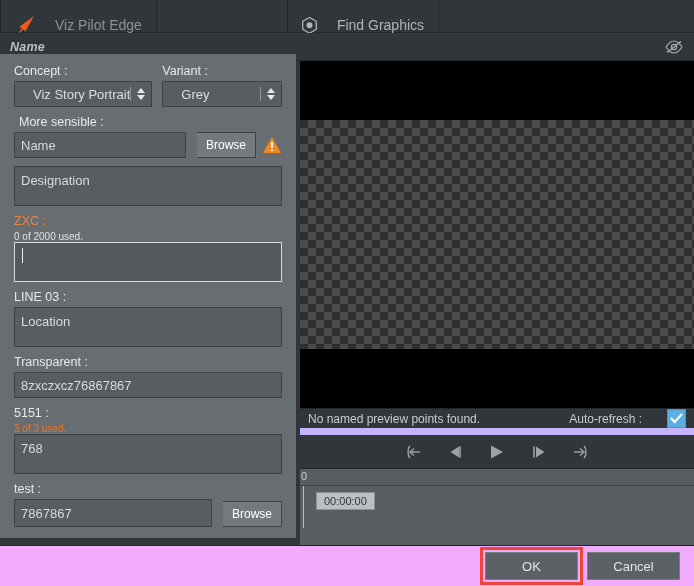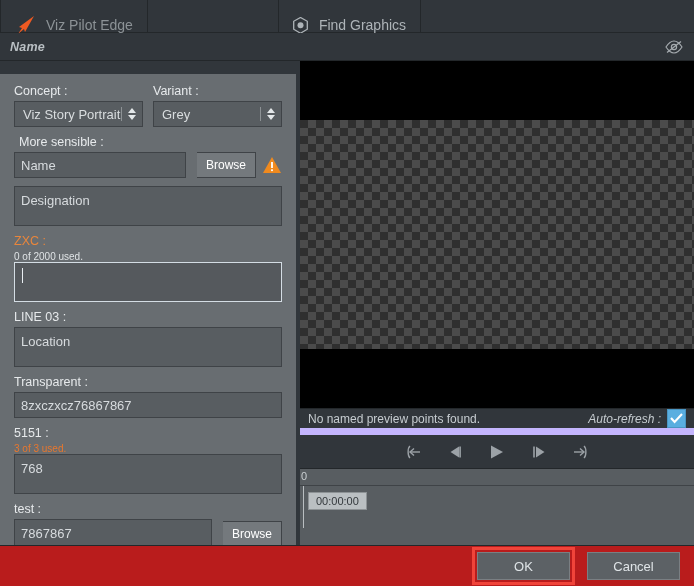--- a/index.html
+++ b/index.html
@@ -11,21 +11,21 @@
   }
   #app { position: relative; width: 694px; height: 586px; background: #31363b; }
 
   
   .tabbar {
     position: absolute; left: 0; top: 0; width: 694px; height: 33px;
     background: #31363b; border-bottom: 1px solid #23272a;
     display: flex; align-items: stretch;
   }
   .tab {
-    display: flex; align-items: center; gap: 11px;
+    display: flex; align-items: center; gap: 20px;
     padding: 0 14px; height: 50px;
     border-right: 1px solid #23272a;
     color: #8c9296; font-size: 14px; white-space: nowrap;
   }
   .tab.first { border-left: 1px solid #23272a; }
   .tab.spacer { flex: 0 0 131px; }
   .tab.endspacer { flex: 1 1 auto; border-right: none; }
   .tab.active { color: #aeb4b8; }
   .logo-arrow { width: 20px; height: 18px; position: relative; flex: 0 0 auto; }
   .logo-arrow svg { display: block; }
@@ -39,21 +39,21 @@
     padding: 0 10px;
   }
   .titlebar .t-name {
     color: #b9bfc3; font-size: 12.5px; font-weight: bold; font-style: italic;
     letter-spacing: .2px;
   }
   .eye-off { width: 20px; height: 16px; opacity: .85; }
 
   
   .formpanel {
-    position: absolute; left: 0; top: 74px; width: 296px; height: 484px;
+    position: absolute; left: 0; top: 54px; width: 296px; height: 484px;
     background: #686d71; overflow: hidden;
   }
   .form-inner { padding: 10px 14px 0 14px; }
   .row { margin-bottom: 8px; }
   .lbl {
     color: #e7eaec; font-size: 12.5px; display: block;
     margin-bottom: 3px; white-space: nowrap;
   }
   .lbl.accent { color: #e8863c; }
   .lbl-row { display: flex; justify-content: space-between; align-items: baseline; flex-direction: column; }
@@ -74,21 +74,21 @@
     display: inline-block; width: 1px; height: 15px; background: #e9eef2;
     margin-left: 1px;
   }
 
   .two-col { display: flex; gap: 10px; }
   .two-col > div { flex: 1 1 0; }
 
   .select {
     background: #585d61; border: 1px solid #3f4347; height: 26px;
     display: flex; align-items: center; position: relative;
-    color: #d9dddf; font-size: 13px; padding-left: 8px;
+    color: #d9dddf; font-size: 13px; padding-left: 18px;
   }
   .select .sel-txt { flex: 1 1 auto; overflow: hidden; white-space: nowrap; }
   .sel-divider { width: 1px; height: 14px; background: #8d9295; margin-right: 6px; }
   .spinner { display: flex; flex-direction: column; gap: 2px; margin-right: 6px; }
   .spinner i { display: block; width: 0; height: 0; border-left: 4px solid transparent;
                border-right: 4px solid transparent; }
   .spinner i.up { border-bottom: 5px solid #e4e8ea; }
   .spinner i.dn { border-top: 5px solid #e4e8ea; }
 
   .withbtn { display: flex; align-items: center; gap: 0; }
@@ -125,21 +125,21 @@
     background-position: 0 0, 8px 8px;
   }
 
   
   .statusbar {
     position: absolute; left: 300px; top: 408px; width: 394px; height: 27px;
     background: #31363b; border-top: 1px solid #23272a; border-bottom: 7px solid #c4b5fd;
     display: flex; align-items: center; justify-content: space-between;
     padding: 0 8px; color: #c6ccd0; font-size: 12px;
   }
-  .auto-wrap { display: flex; align-items: center; gap: 6px; font-style: italic; }
+  .auto-wrap { display: flex; align-items: center; gap: 25px; }
   .checkbox {
     width: 19px; height: 19px; background: #5aaee0; border: 1px solid #4a96c4;
     display: flex; align-items: center; justify-content: center;
   }
   .checkbox svg { display: block; }
 
   
   .transport {
     position: absolute; left: 300px; top: 435px; width: 394px; height: 34px;
     background: #31363b; border-bottom: 1px solid #23272a;
@@ -154,31 +154,31 @@
     background: #585d61;
   }
   .ruler {
     height: 17px; border-bottom: 1px solid #3f4347; position: relative;
     color: #c9ced1; font-size: 11px;
   }
   .ruler span { position: absolute; left: 1px; top: 1px; }
   .track { position: relative; height: 58px; }
   .playhead { position: absolute; left: 3px; top: 0; width: 1px; height: 42px; background: #b9bec1; }
   .timechip {
-    position: absolute; left: 8px; top: 6px;
+    position: absolute; left: 16px; top: 6px;
     background: #babfc2; color: #33383c; font-size: 11px;
     padding: 2px 7px; border: 1px solid #8d9295;
   }
 
   
   .footer {
     position: absolute; left: 0; top: 545px; width: 694px; height: 41px;
-    background: #b91c1c; border-top: 1px solid #23272a;
+    background: #f0abfc; border-top: 1px solid #23272a;
     display: flex; align-items: center; justify-content: flex-end;
-    gap: 12px; padding-right: 14px;
+    gap: 4px; padding-right: 14px;
   }
   .fbtn {
     background: #5c6165; border: 1px solid #7a7f83; color: #dfe4e7;
     font-size: 13px; width: 93px; height: 28px;
     display: flex; align-items: center; justify-content: center;
   }
   .ok-wrap {
     border: 3px solid #f0443a; padding: 2px; display: flex;
   }
 </style>

